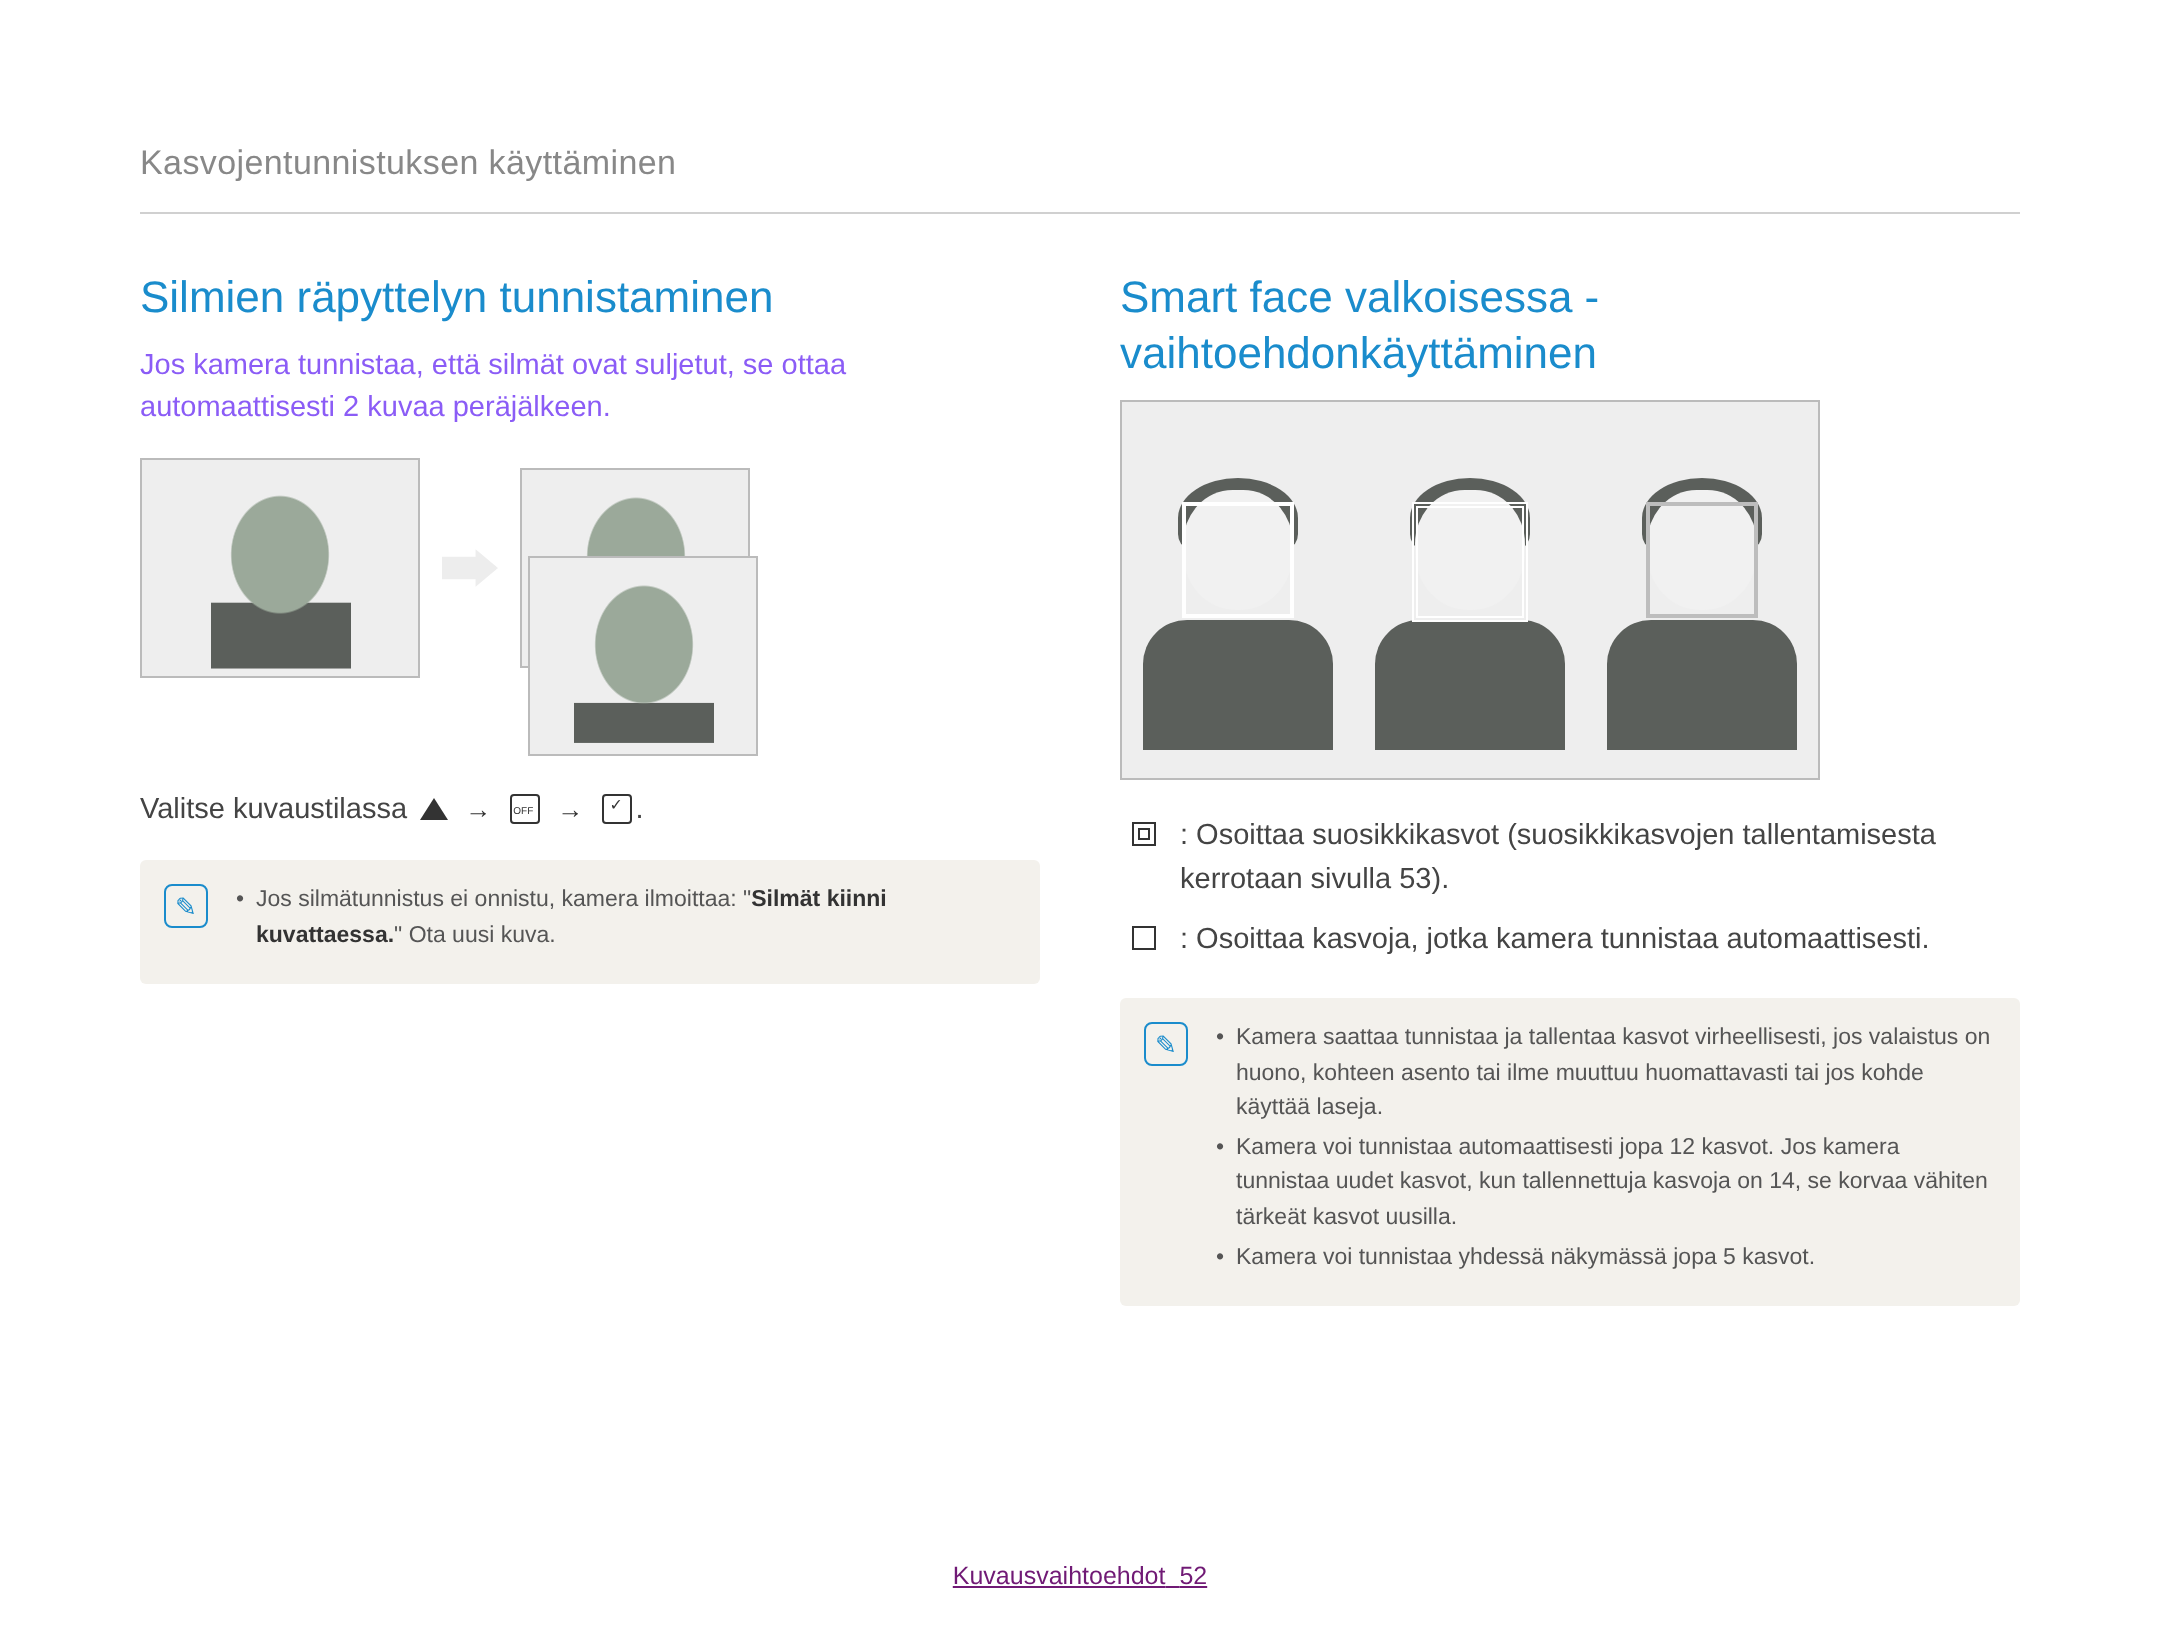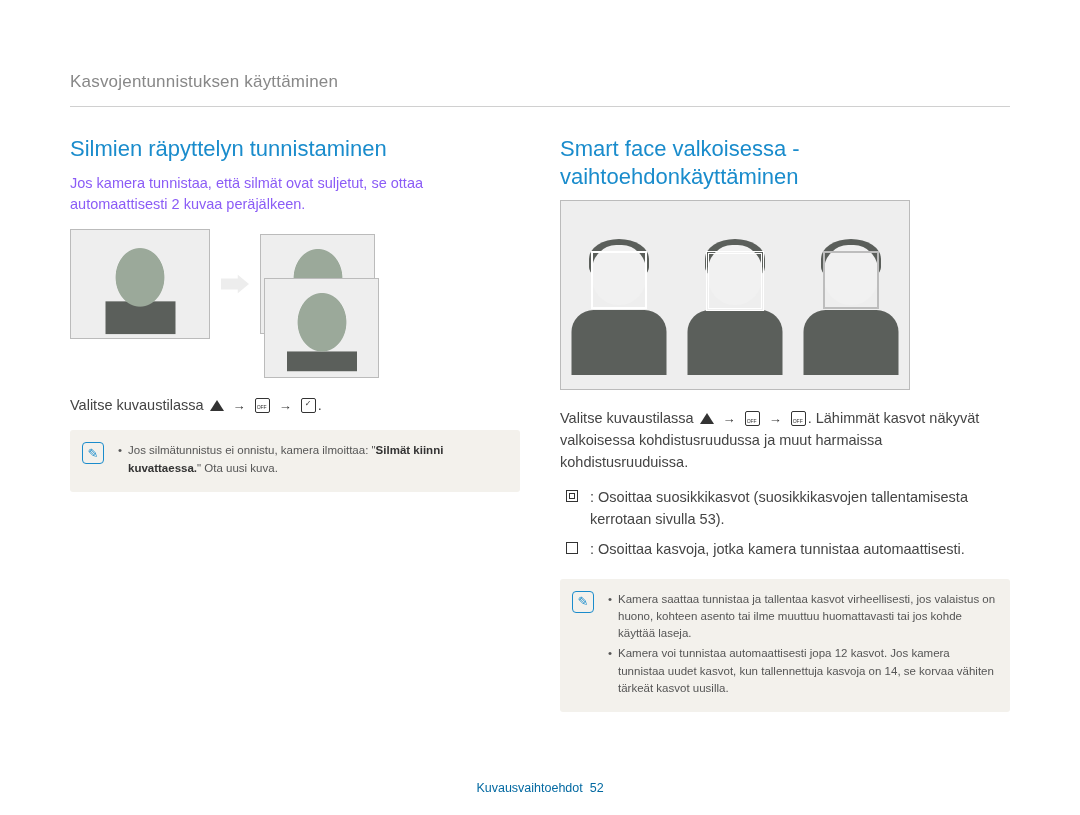--- a/index.html
+++ b/index.html
@@ -167,21 +167,22 @@
   .detect-frame.gray { border-color: #bdbdbd; }
   .bullets { font-size: 14.5px; line-height: 1.5; color:#444; }
   .bullets li { list-style: none; position: relative; padding-left: 30px; margin-bottom: 8px; }
   .bullets li .marker { position: absolute; left: 4px; top: 3px; }
   .footer {
     position: absolute;
     left: 0; right: 0;
     bottom: 20px;
     text-align: center;
     font-size: 12.5px;
-    color: #0369a1;
+    color: #701a75;
+    text-decoration: underline;
   }
 </style>
 </head>
 <body>
 
 <div class="top-header">Kasvojentunnistuksen käyttäminen</div>
 
 <div class="columns">
 
   <div class="col">
@@ -245,45 +246,38 @@
         <div class="detect-frame double"></div>
       </div>
       <div class="person">
         <div class="body"></div>
           <div class="hair"></div>
           <div class="head"></div>
         <div class="detect-frame gray"></div>
       </div>
     </div>
 
-    <p class="instr-line">
-      <span>Valitse kuvaustilassa</span>
-      <span class="inline-icon triangle-up"></span>
-      <span class="arrow-sep">→</span>
-      <span class="inline-icon box"></span>
-      <span class="arrow-sep">→</span>
-      <span class="inline-icon box"></span><span>. Lähimmät kasvot näkyvät valkoisessa kohdistusruudussa ja muut harmaissa kohdistusruuduissa.</span>
-    </p>
 
     <ul class="bullets">
       <li>
         <span class="marker inline-icon box3 double"></span>
         <span>: Osoittaa suosikkikasvot (suosikkikasvojen tallentamisesta kerrotaan sivulla 53).</span>
       </li>
       <li>
         <span class="marker inline-icon box3"></span>
         <span>: Osoittaa kasvoja, jotka kamera tunnistaa automaattisesti.</span>
       </li>
     </ul>
 
     <div class="note-box" style="margin-top:18px">
       <div class="note-icon">✎</div>
       <ul>
         <li>Kamera saattaa tunnistaa ja tallentaa kasvot virheellisesti, jos valaistus on huono, kohteen asento tai ilme muuttuu huomattavasti tai jos kohde käyttää laseja.</li>
         <li>Kamera voi tunnistaa automaattisesti jopa 12 kasvot. Jos kamera tunnistaa uudet kasvot, kun tallennettuja kasvoja on 14, se korvaa vähiten tärkeät kasvot uusilla.</li>
+        <li>Kamera voi tunnistaa yhdessä näkymässä jopa 5 kasvot.</li>
       </ul>
     </div>
   </div>
 
 </div>
 
 <div class="footer">
   <span>Kuvausvaihtoehdot</span>&nbsp;&nbsp;<span>52</span>
 </div>
 

